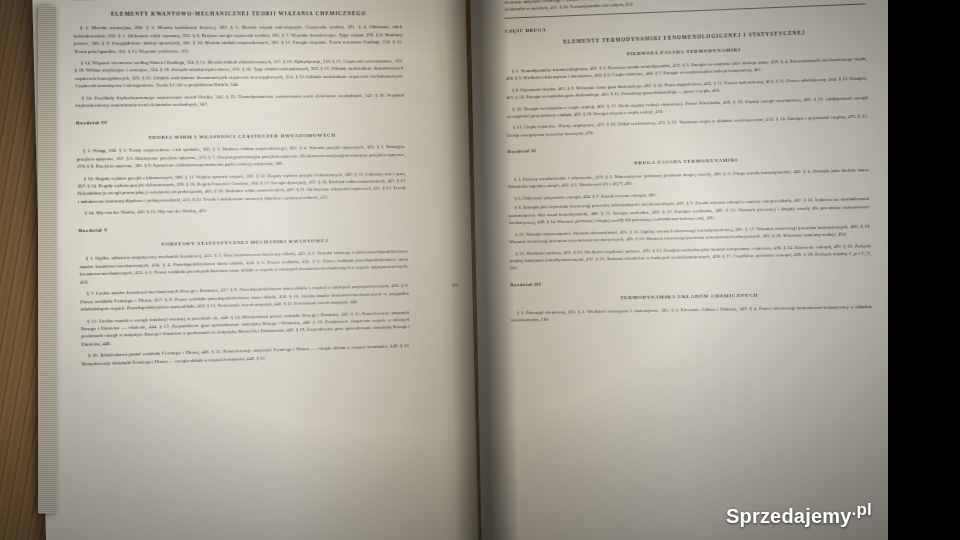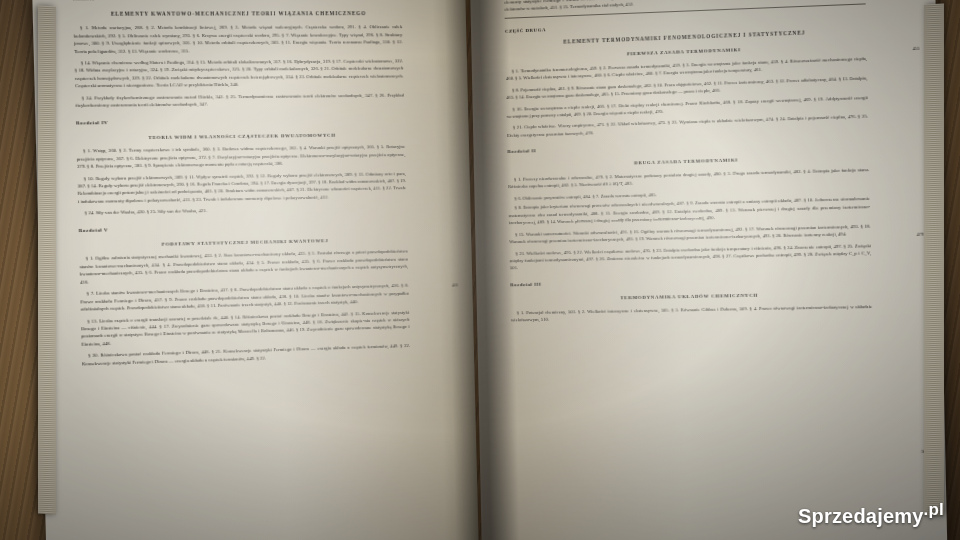--- a/index.html
+++ b/index.html
@@ -8,21 +8,21 @@
     background: #000;
   }
   body {
     width: 960px;
     height: 540px;
     overflow: hidden;
     font-family: "Liberation Serif", serif;
   }
   #scene {
     position: relative;
-    width: 960px;
+    width: 888px;
     height: 540px;
     overflow: hidden;
     background: linear-gradient(120deg, #6d5336 0%, #8a6a43 20%, #5e4327 45%, #7b5c38 70%, #4e3821 100%);
   }
   
   .wood-grain {
     position: absolute;
     inset: 0;
     background-image: repeating-linear-gradient(
       100deg,

